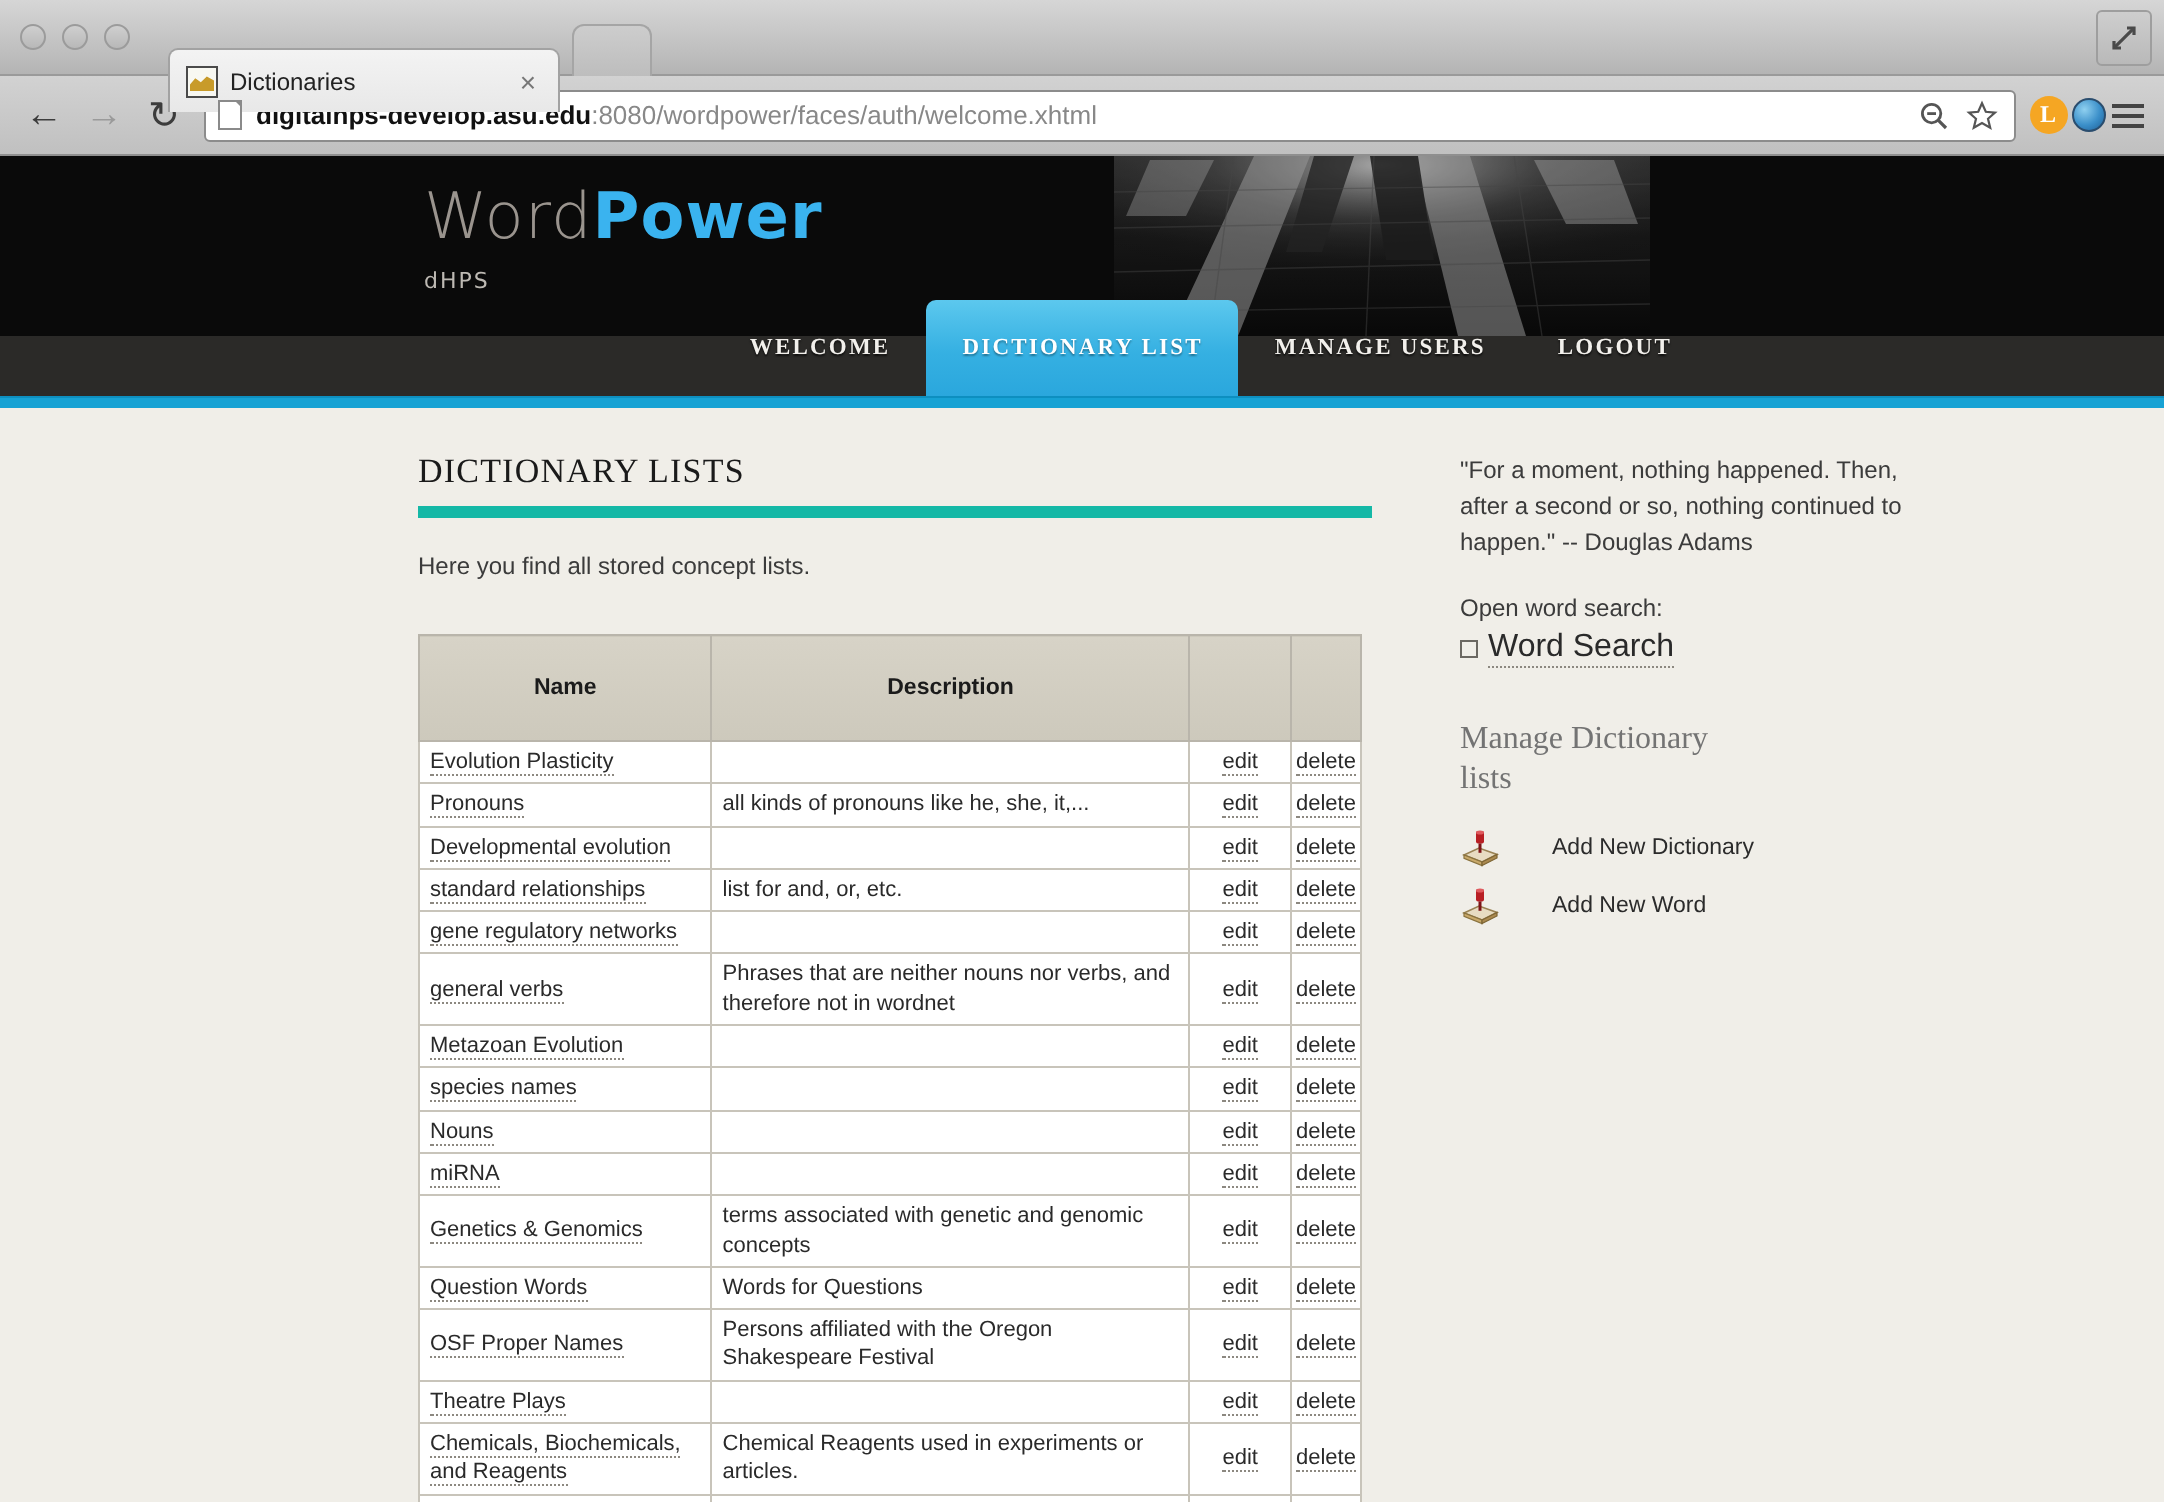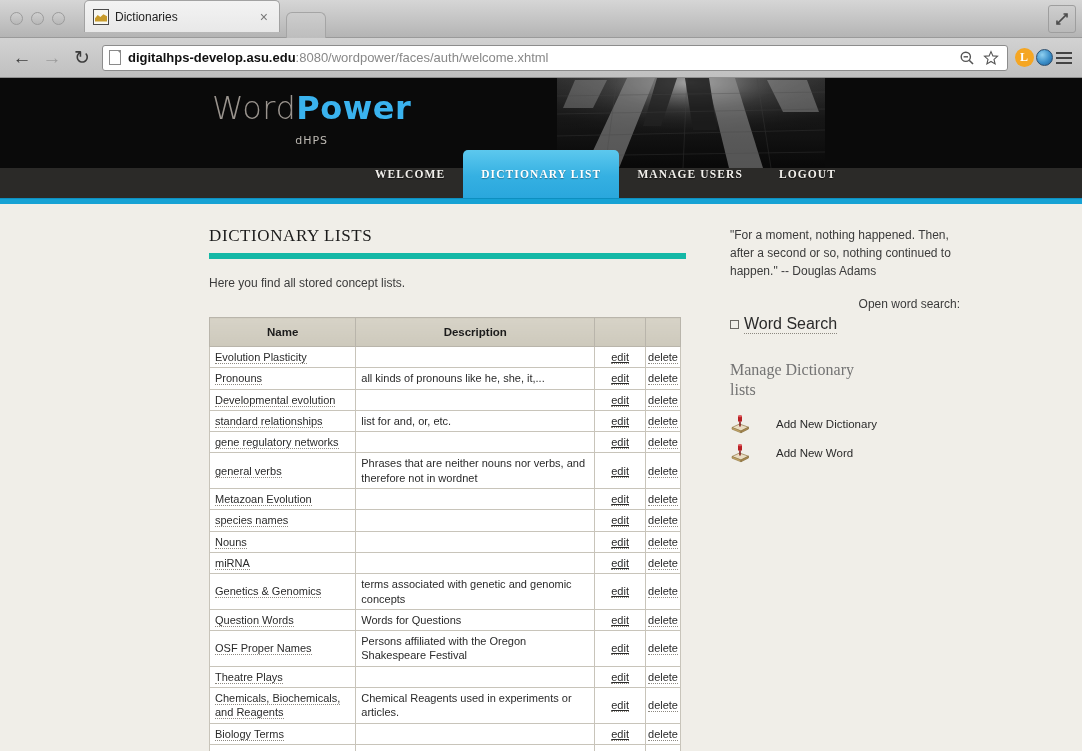--- a/index.html
+++ b/index.html
@@ -26,21 +26,21 @@
   .traffic-lights {
     position: absolute; left: 10px; top: 12px;
     display: flex; gap: 8px;
   }
   .tl {
     width: 13px; height: 13px; border-radius: 50%;
     background: linear-gradient(to bottom, #cfcfcf, #b8b8b8);
     border: 1px solid #9b9b9b;
   }
   .tab {
-    position: absolute; left: 84px; top: 0;
+    position: absolute; left: 84px; top: 24px;
     width: 196px; height: 32px;
     background: linear-gradient(to bottom, #f3f3f3, #e8e8e8);
     border: 1px solid #a2a2a2;
     border-bottom: none;
     border-radius: 5px 5px 0 0;
     display: flex; align-items: center;
     padding: 0 8px;
   }
   .tab-favicon {
     width: 16px; height: 16px; flex: 0 0 16px;
@@ -137,21 +137,21 @@
     background: #f0eee8;
     overflow: hidden;
     position: relative;
   }
   .site-header {
     height: 90px;
     background: #0a0a0a;
     position: relative;
   }
   .logo {
-    position: absolute; left: 212px; top: 14px; text-align: center;
+    position: absolute; left: 212px; top: 14px;
   }
   .logo-main {
     font-size: 32px; font-weight: 300; letter-spacing: 0.5px;
     font-family: "DejaVu Sans", sans-serif;
     line-height: 1;
   }
   .logo-word { color: #9a948e; }
   .logo-power { color: #3ab3ef; font-weight: bold; }
   .logo-sub {
     color: #bdb9b3; font-size: 11px; margin-top: 10px; letter-spacing: 1px;
@@ -223,50 +223,50 @@
     border-collapse: collapse;
     width: 472px;
     border: 1px solid #b9b5ab;
     background: #fff;
   }
   table.dict th {
     background: linear-gradient(to bottom, #d7d3c7, #cdc9bc);
     border: 1px solid #b9b5ab;
     font-size: 11.5px;
     color: #1b1b1b;
-    padding: 8px 4px;
+    padding: 20px 4px;
     font-weight: bold;
     text-align: center;
   }
   table.dict td {
     border: 1px solid #c8c4ba;
     font-size: 11px;
     color: #2a2a2a;
     padding: 3px 5px;
     vertical-align: middle;
     background: #fff;
     line-height: 1.3;
   }
   .col-name { width: 152px; }
   .col-desc { width: 254px; }
-  .col-edit { width: 49px; text-align: center; padding: 3px 16px !important; text-decoration: underline; }
-  .col-del  { width: 35px; text-align: right; padding: 3px 2px !important; }
+  .col-edit { width: 49px; text-align: center; padding: 3px 16px !important; }
+  .col-del  { width: 35px; text-align: left; padding: 3px 2px !important; }
   a.dlink {
     color: #2a2a2a;
     text-decoration: none;
     border-bottom: 1px dotted #8c8880;
     cursor: pointer;
   }
 
   
   .quote {
     font-size: 12px; color: #3b3b3b; line-height: 1.52;
     margin-bottom: 16px;
   }
-  .side-label { font-size: 12px; color: #3b3b3b; margin-bottom: 4px; text-align: right; }
+  .side-label { font-size: 12px; color: #3b3b3b; margin-bottom: 4px; }
   .word-search-row { display: flex; align-items: center; gap: 5px; }
   .checkbox-sq {
     width: 9px; height: 9px;
     border: 1px solid #6b6862;
     background: #f0eee8;
     flex: 0 0 9px;
   }
   .side-h2 {
     font-family: "Liberation Serif", serif;
     font-size: 16px;

